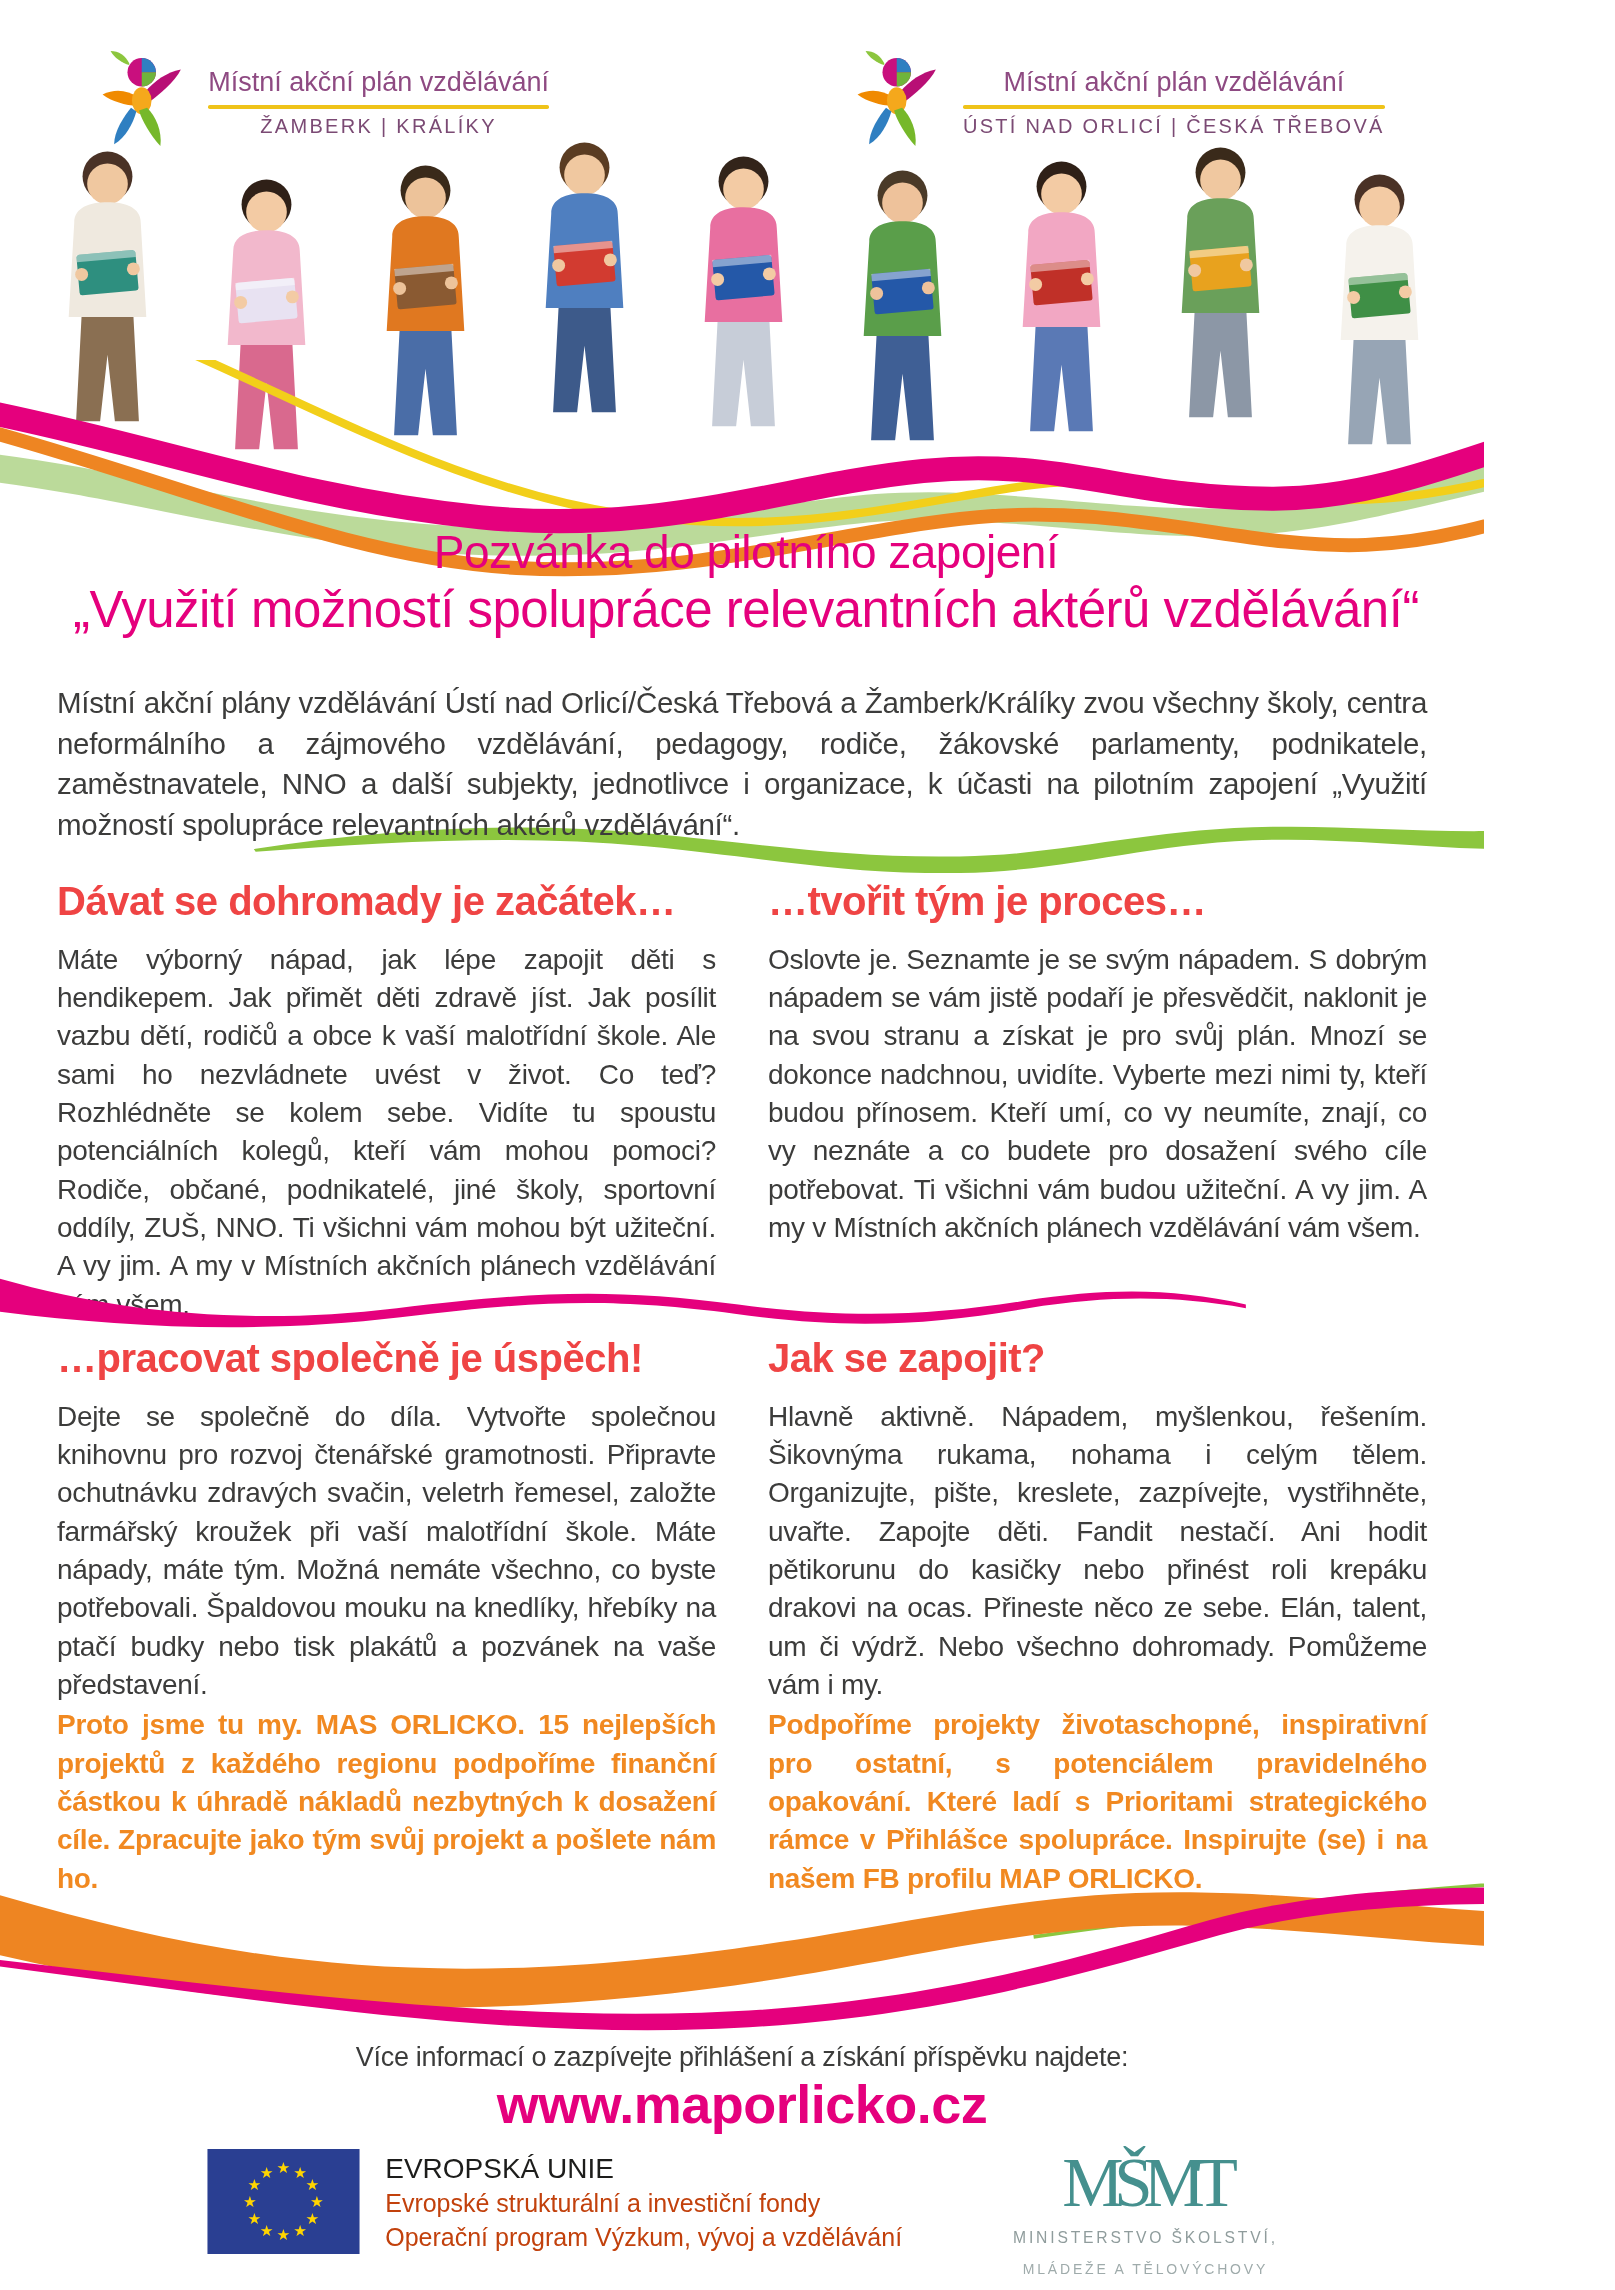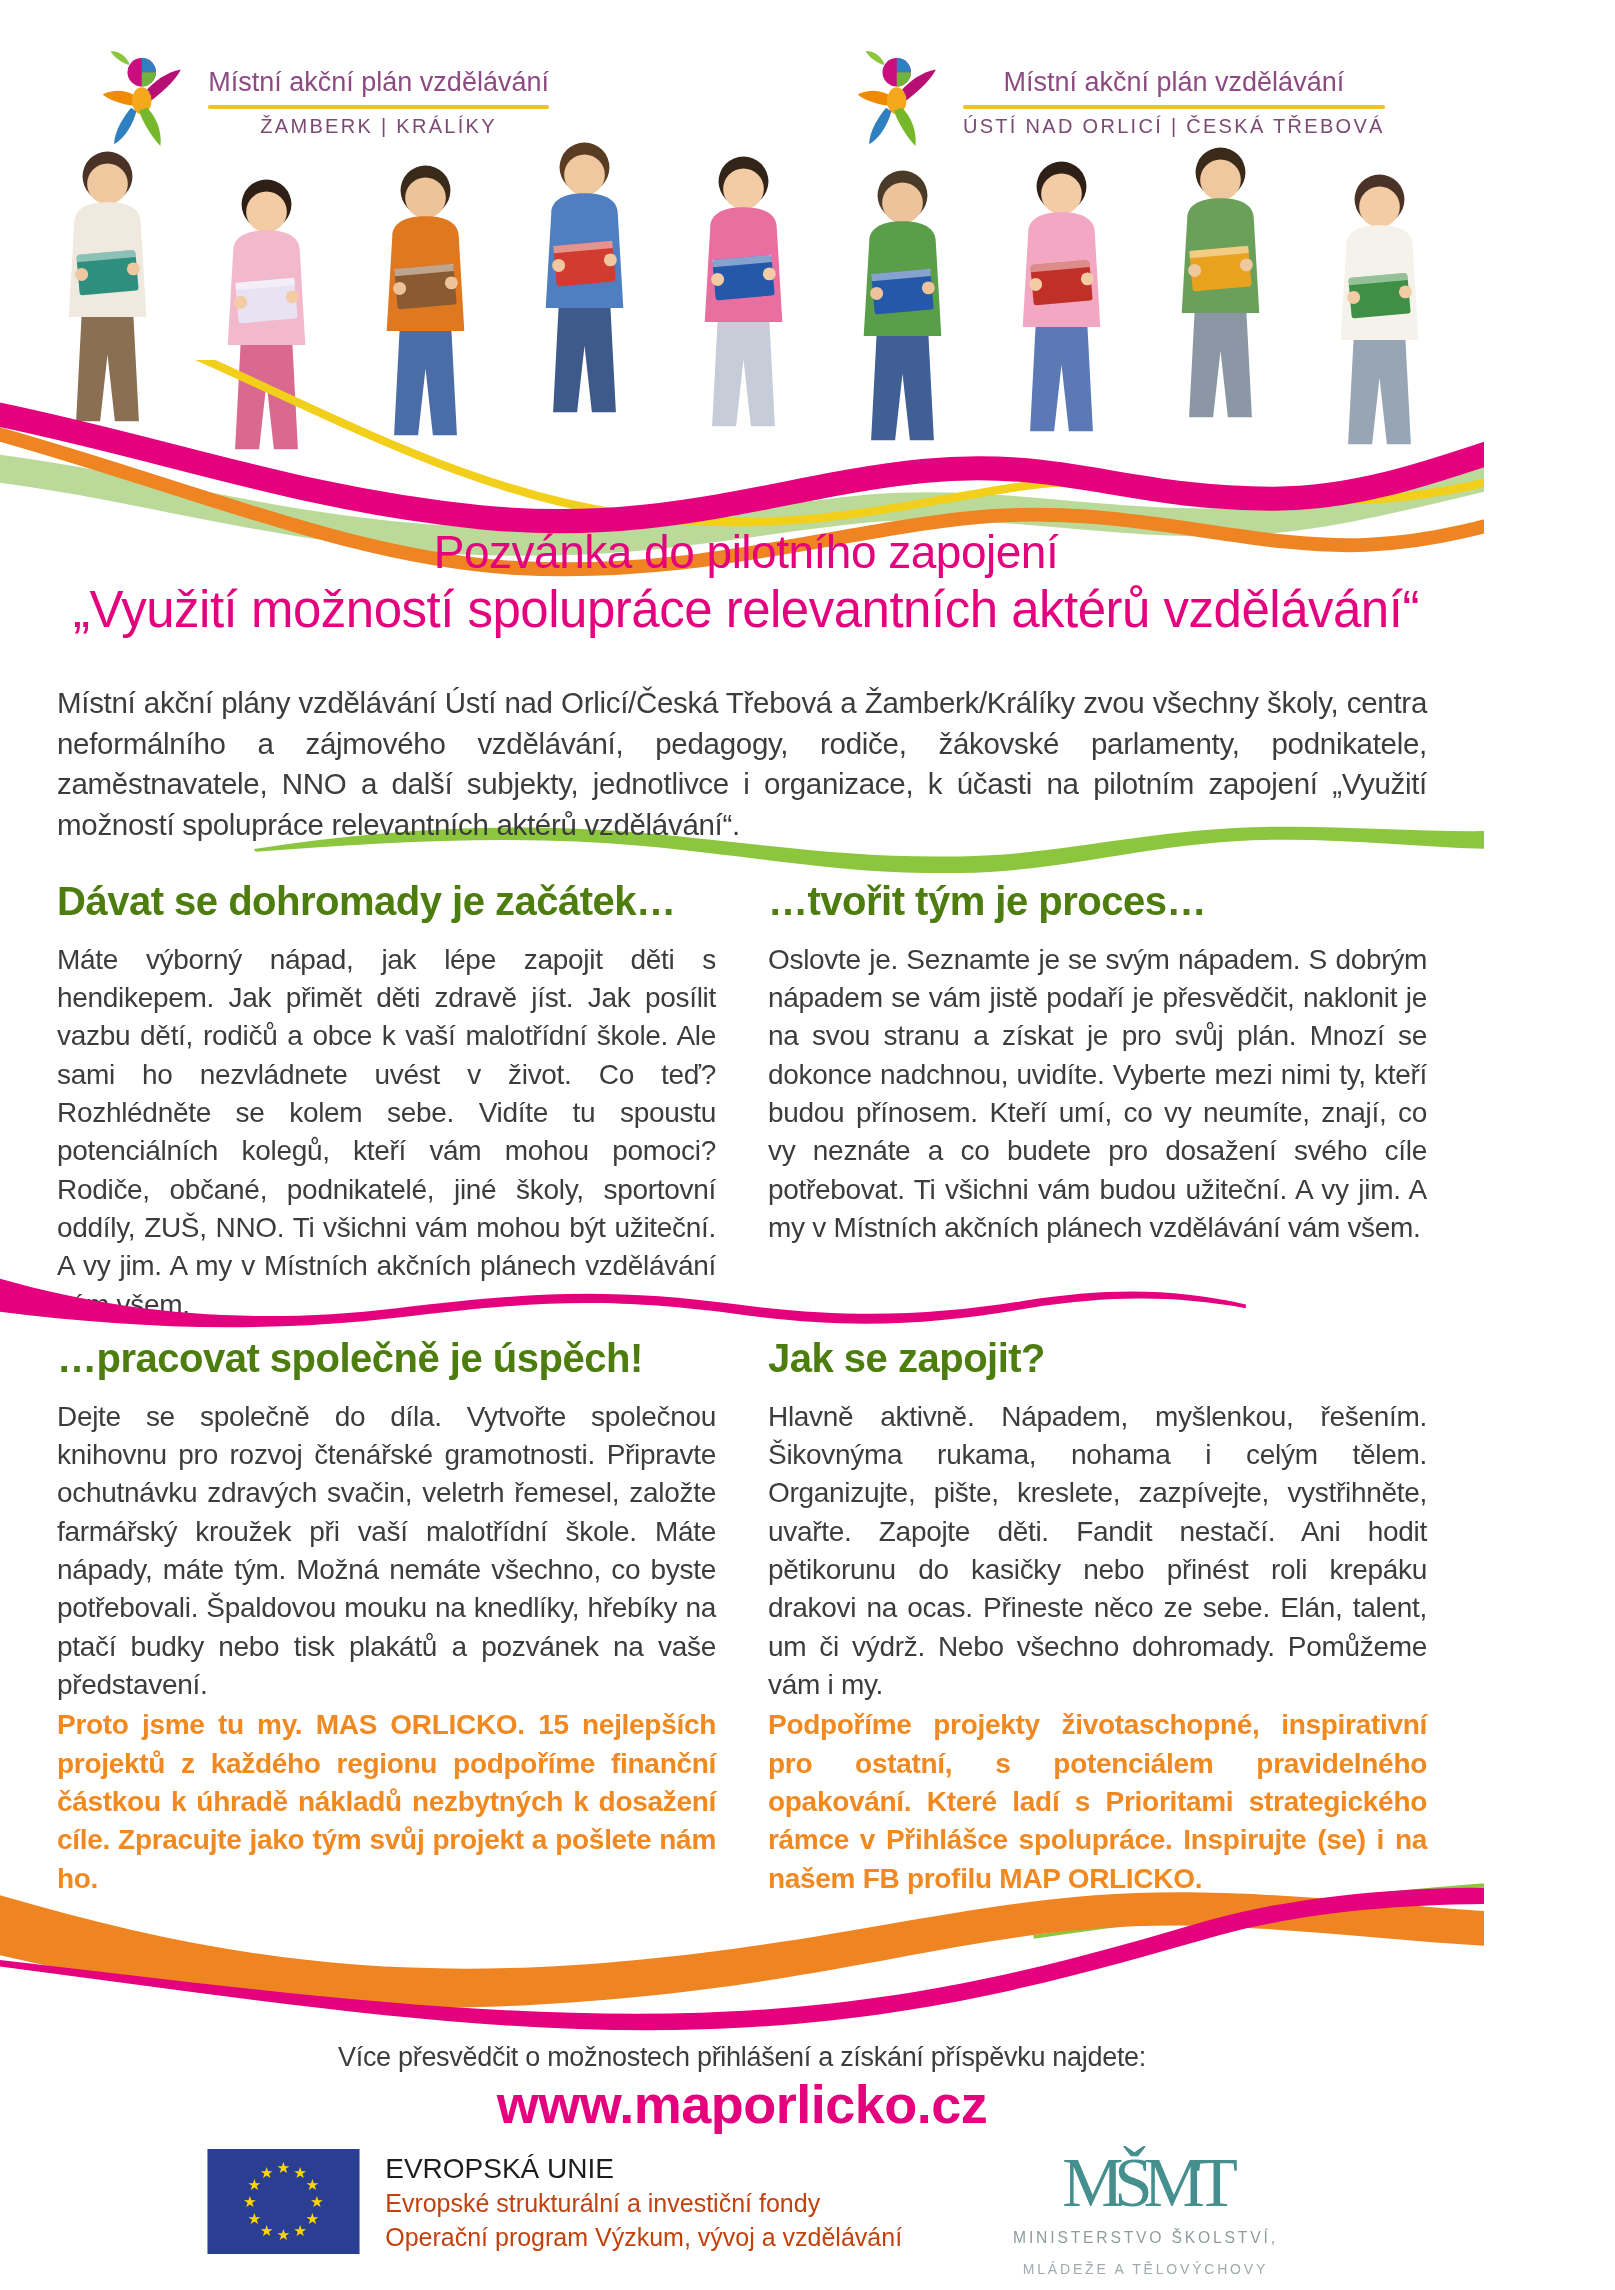--- a/index.html
+++ b/index.html
@@ -32,21 +32,21 @@
   .title .t1{font-size:46px;line-height:1.15;letter-spacing:-0.5px;}
   .title .t2{font-size:51px;line-height:1.2;letter-spacing:-0.5px;}
   .intro{position:absolute;top:683px;left:57px;right:57px;font-size:29.5px;line-height:1.38;
          text-align:justify;letter-spacing:-0.3px;z-index:5;}
 
   
   .row{position:absolute;left:57px;right:57px;display:flex;gap:52px;}
   .row1{top:879px;}
   .row2{top:1336px;}
   .col{flex:1 1 0;}
-  .col h2{margin:0 0 16.6px 0;font-size:40px;color:#4d7c0f;font-weight:bold;letter-spacing:-0.5px;}
+  .col h2{margin:0 0 16.6px 0;font-size:40px;color:#ef4444;font-weight:bold;letter-spacing:-0.5px;}
   .col p{margin:0;font-size:28px;line-height:1.37;text-align:justify;letter-spacing:-0.3px;}
   .col p.hl{color:#F18921;font-weight:bold;margin-top:1.8px;}
 
   
   .finfo{position:absolute;top:2042px;left:0;right:0;text-align:center;font-size:27px;color:#3C3C3B;letter-spacing:-0.3px;}
   .furl{position:absolute;top:2073px;left:0;right:0;text-align:center;font-size:54px;font-weight:bold;color:#E5007D;letter-spacing:-0.5px;}
   .blogos{position:absolute;top:2149px;left:0;right:0;display:flex;justify-content:center;align-items:flex-start;gap:111px;}
   .eu{display:flex;align-items:flex-start;gap:24px;}
   .eu .flag{width:155px;height:105px;flex:0 0 auto;}
   .eu .eutext{display:flex;flex-direction:column;gap:4.6px;padding-top:3.7px;}
@@ -259,21 +259,21 @@
       <p class="hl">Podpoříme projekty životaschopné, inspirativní pro ostatní, s potenciálem pravidelného opakování. Které ladí s Prioritami strategického rámce v Přihlášce spolupráce. Inspirujte (se) i na našem FB profilu MAP ORLICKO.</p>
     </div>
   </div>
 
   <svg class="bottomwaves" viewBox="0 0 1750 175" preserveAspectRatio="none">
     <path d="M1120,70 C1300,45 1500,18 1750,5" fill="none" stroke="#8CC63E" stroke-width="4"></path>
     <path d="M0,25 C240,95 430,120 690,95 C950,70 1080,20 1290,22 C1460,24 1600,50 1750,45 L1750,82 C1600,88 1460,62 1290,58 C1080,55 950,110 690,135 C430,160 240,145 0,90 Z" fill="#EE8522"></path>
     <path d="M0,95 C260,125 520,160 760,152 C1000,144 1160,95 1310,52 C1420,22 1560,10 1750,20 L1750,38 C1560,28 1428,40 1322,68 C1172,110 1005,162 762,170 C518,178 258,135 0,102 Z" fill="#E5007D"></path>
   </svg>
 
-  <div class="finfo">Více přesvědčit o možnostech přihlášení a získání příspěvku najdete:</div>
+  <div class="finfo">Více informací o zazpívejte přihlášení a získání příspěvku najdete:</div>
   <div class="furl">www.maporlicko.cz</div>
 
   <div class="blogos">
     <div class="eu">
       <svg class="flag" viewBox="0 0 168 116" id="euflag">
         <rect x="0" y="0" width="168" height="116" fill="#2A3F92"></rect>
       <text x="84" y="27" text-anchor="middle" font-size="17" fill="#FFD500">★</text>
           <text x="102.5" y="31.957060059975767" text-anchor="middle" font-size="17" fill="#FFD500">★</text>
           <text x="116.04293994002423" y="45.5" text-anchor="middle" font-size="17" fill="#FFD500">★</text>
           <text x="121" y="64" text-anchor="middle" font-size="17" fill="#FFD500">★</text>

